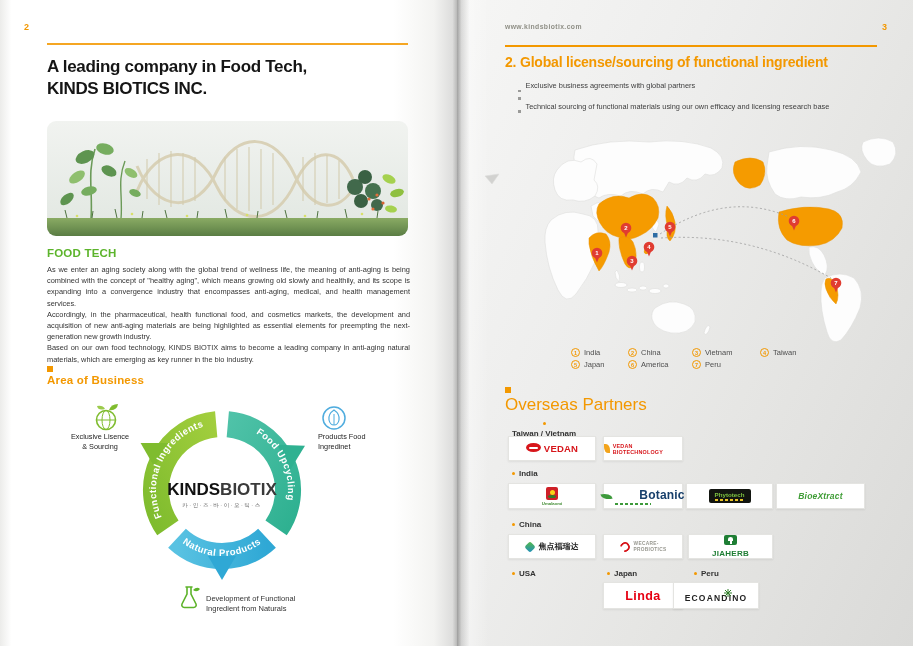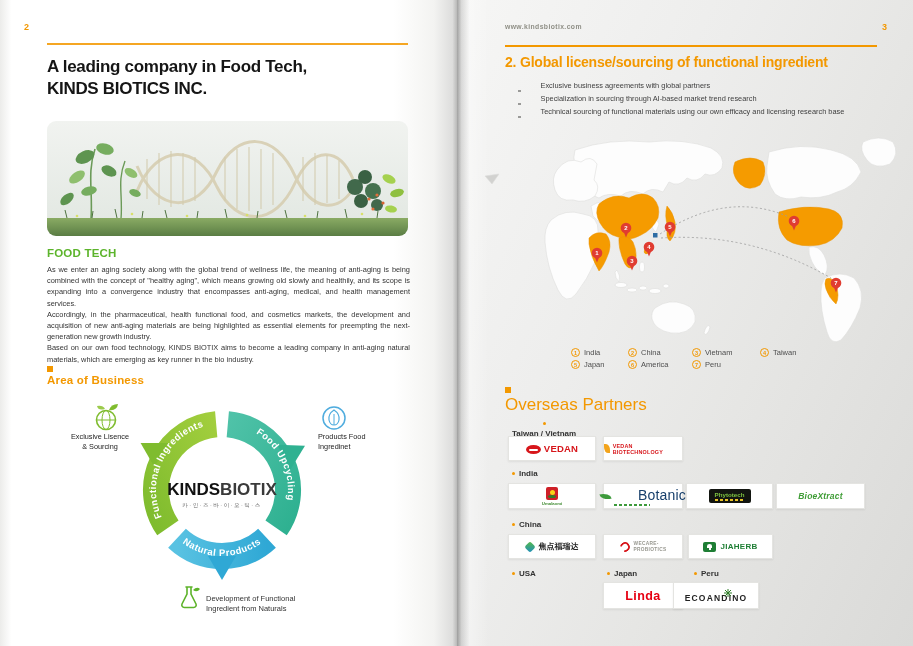--- a/index.html
+++ b/index.html
@@ -31,64 +31,64 @@
   
   .page-right{position:absolute;left:457px;top:0;width:456px;height:646px;
     background:
       linear-gradient(to right, rgba(60,60,60,.45) 0, rgba(90,90,90,.18) 1%, rgba(255,255,255,.35) 2.8%, rgba(255,255,255,0) 7%),
       linear-gradient(115deg,#f6f6f5 0%,#ededec 38%,#e6e6e4 62%,#dadad8 100%);}
   .website{position:absolute;left:48px;top:23px;font-size:6.8px;font-weight:bold;color:#8F8F86;letter-spacing:.4px;}
   .pagenum-r{position:absolute;right:26px;top:22px;font-size:9px;font-weight:bold;color:#F39800;}
   .rule-r{position:absolute;left:48px;top:45px;width:372px;height:2px;background:#F39800;}
   .sec1-head{position:absolute;left:48px;top:54px;font-size:14px;font-weight:bold;color:#F39800;letter-spacing:-0.2px;}
   .bullets{position:absolute;left:61px;top:79px;font-size:7.4px;color:#3d3d3d;line-height:13px;}
-  .bullets .b{display:flex;align-items:flex-end;gap:20px;}
+  .bullets .b{display:flex;align-items:flex-end;gap:5px;}
   .bullets .sq{width:2.5px;height:2.5px;background:#9a9a98;margin-top:5px;flex:none;}
   .map-svg{position:absolute;left:22px;top:128px;}
   .legend{position:absolute;left:114px;top:348px;display:grid;grid-template-columns:57px 64px 68px 62px;row-gap:3px;}
   .leg-item{display:flex;align-items:center;gap:4px;}
   .leg-num{width:9px;height:9px;border:1px solid #F39800;border-radius:50%;color:#F39800;
            font-size:5.5px;font-weight:bold;display:flex;align-items:center;justify-content:center;flex:none;}
   .leg-label{font-size:7.5px;color:#4e4e4e;}
   .op-sq{position:absolute;left:48px;top:387px;width:6px;height:6px;background:#F39800;}
   .op-head{position:absolute;left:48px;top:395px;font-size:17px;font-weight:normal;color:#F39800;}
   .grp-label{position:absolute;display:flex;align-items:center;gap:4px;font-size:8px;font-weight:bold;color:#333;}
   .grp-dot{width:3px;height:3px;border-radius:50%;background:#F39800;flex:none;}
   .pbox{position:absolute;background:#fff;border:1px solid #e4e4e1;box-shadow:0 1px 2px rgba(0,0,0,.07);
         display:flex;align-items:center;justify-content:center;}
   
-  .lg-vedan{display:flex;align-items:flex-end;gap:3px;}
+  .lg-vedan{display:flex;align-items:flex-start;gap:3px;}
   .vedan-oval{width:15px;height:9px;background:#D7161B;border-radius:50%;position:relative;}
   .vedan-oval:after{content:"";position:absolute;left:3px;top:3.5px;width:9px;height:2px;background:#fff;border-radius:1px;}
   .vedan-txt{font-size:9.5px;font-weight:800;color:#D7161B;letter-spacing:.2px;}
   .lg-vedanbio{display:flex;align-items:center;gap:3px;}
   .flame{width:6px;height:9px;background:#F3A41C;border-radius:0 70% 0 70%;}
   .vedanbio-txt{font-size:5.4px;font-weight:800;color:#D7161B;letter-spacing:.2px;}
   .lg-uma{display:flex;flex-direction:column;align-items:center;gap:1px;}
   .uma-flag{width:12px;height:13px;background:#CE2027;border-radius:2px;position:relative;}
   .uma-flag:after{content:"";position:absolute;left:3.5px;top:3px;width:5px;height:5px;border-radius:50%;background:#F7D417;}
   .uma-flag:before{content:"";position:absolute;left:2px;top:8px;width:8px;height:3px;border-radius:50%;background:#2F7D28;}
   .uma-txt{font-size:4.3px;font-weight:bold;color:#3E8A2F;}
   .lg-botanic{display:flex;align-items:center;gap:3px;}
   .bot-leaf{width:11px;height:7px;background:#3D9A3B;border-radius:0 100% 0 100%;transform:rotate(-14deg);}
   .bot-col{display:flex;flex-direction:column;align-items:flex-start;gap:1px;}
-  .bot-txt{font-size:14px;font-weight:400;color:#173F6B;letter-spacing:.2px;margin-left:24px;}
+  .bot-txt{font-size:12px;font-weight:700;color:#173F6B;letter-spacing:.2px;margin-left:24px;}
   .bot-sub{width:36px;height:2px;background:repeating-linear-gradient(90deg,#3D9A3B 0 3px,transparent 3px 5px);}
   .lg-phyto{display:flex;flex-direction:column;align-items:center;background:#121510;border-radius:2px;padding:2px 6px;gap:1px;}
   .phyto-txt{font-size:6.2px;font-weight:800;color:#7DC242;}
   .phyto-sub{width:30px;height:2px;background:repeating-linear-gradient(90deg,#E8C227 0 3px,transparent 3px 5px);}
   .bioex-txt{font-size:8.5px;font-weight:800;font-style:italic;color:#3E9C35;letter-spacing:.2px;}
   .lg-focus{display:flex;align-items:center;gap:5px;}
   .gem{width:8px;height:8px;background:linear-gradient(135deg,#57B947,#1F8FBF);transform:rotate(45deg);border-radius:2px;}
   .focus-txt{font-size:8px;font-weight:bold;color:#222;}
   .lg-wecare{display:flex;align-items:center;gap:4px;}
   .swirl{width:10px;height:10px;border:2.2px solid #D7161B;border-radius:50%;border-left-color:transparent;transform:rotate(-35deg);}
   .wec-col{display:flex;flex-direction:column;gap:1px;}
   .wec-txt{font-size:4.8px;font-weight:800;color:#97978f;letter-spacing:.3px;line-height:5px;}
-  .lg-jiaherb{display:flex;align-items:center;gap:4px;}
+  .lg-jiaherb{display:flex;align-items:center;gap:4px;flex-direction:column;}
   .tree-box{width:13px;height:10px;background:#1E7E34;border-radius:2px;position:relative;}
   .tree-box:after{content:"";position:absolute;left:4px;top:2px;width:5px;height:4px;background:#fff;border-radius:50% 50% 0 0;}
   .tree-box:before{content:"";position:absolute;left:6px;top:5px;width:1.5px;height:3.5px;background:#fff;}
   .jia-txt{font-size:8px;font-weight:900;color:#1E7E34;letter-spacing:.3px;}
   .lg-kemin{position:relative;}
   .kemin-txt{font-size:10px;font-weight:800;color:#1d1d1b;letter-spacing:1px;}
   .kemin-swoosh{position:absolute;left:-2px;top:1px;}
   .linda-txt{font-size:12.5px;font-weight:900;color:#E60012;letter-spacing:.4px;}
   .lg-eco{position:relative;}
   .eco-txt{font-size:8.5px;font-weight:800;color:#232323;letter-spacing:1.2px;}
@@ -293,21 +293,20 @@
     <div class="pagenum-r">3</div>
     <div class="rule-r"></div>
     <div class="sec1-head">2. Global license/sourcing of functional ingredient</div>
     <div class="bullets">
       <div class="b">
           <span class="sq"></span>
           <span>Exclusive business agreements with global partners</span>
         </div>
       <div class="b">
           <span class="sq"></span>
-          <span>Specialization in sourcing through AI-based market trend research</span>
         </div>
       <div class="b">
           <span class="sq"></span>
           <span>Technical sourcing of functional materials using our own efficacy and licensing research base</span>
         </div>
     </div>
 
     <svg class="map-svg" width="428" height="228" viewBox="0 0 428 228">
       <g fill="#fdfdfd" stroke="#dddddb" stroke-width="0.6">
         <path d="M 96 22 Q 130 10 170 14 Q 205 10 232 20 Q 247 28 243 40 Q 236 50 226 46 Q 218 56 208 50 Q 200 60 190 54 L 184 64 Q 172 58 164 66 Q 150 60 142 68 Q 128 64 120 70 Q 106 66 102 52 Q 92 36 96 22 Z"></path>

